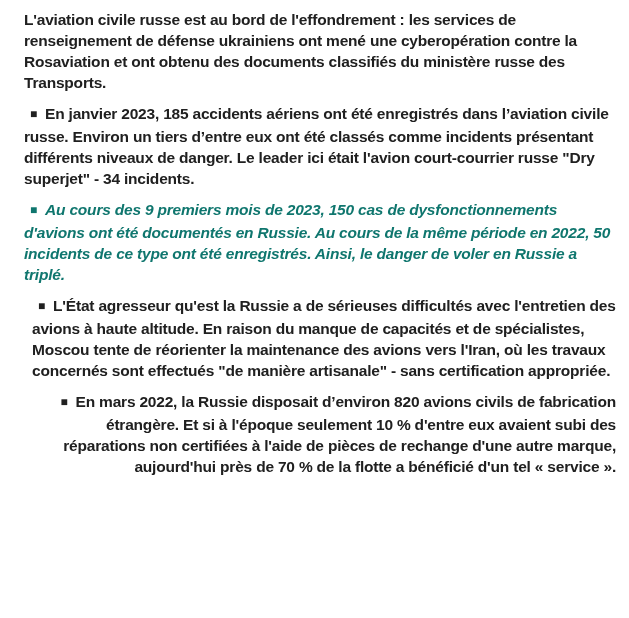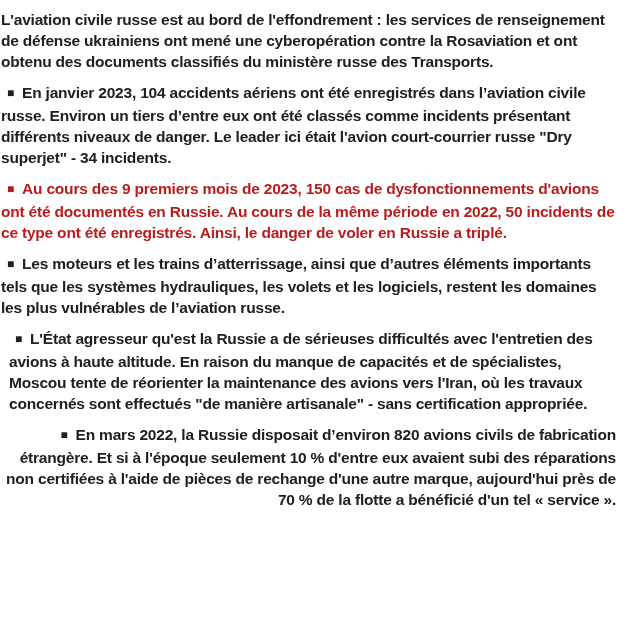--- a/index.html
+++ b/index.html
@@ -7,21 +7,21 @@
     padding: 0;
     width: 629px;
     height: 618px;
     overflow: hidden;
     background: #ffffff;
   }
   .doc {
     box-sizing: border-box;
     width: 629px;
     height: 618px;
-    padding: 9px 13px 6px 1px;
+    padding: 9px 13px 6px 24px;
     font-family: "Liberation Sans", sans-serif;
   }
   .para {
     margin: 0 0 10px 0;
     font-weight: bold;
     font-size: 15.5px;
     line-height: 21px;
     letter-spacing: -0.2px;
     color: #202020;
     text-align: left;
@@ -36,30 +36,27 @@
 </style>
 </head>
 <body style="background: rgb(255, 255, 255);">
 
 <div class="doc">
 
   <p class="para" style="color: rgb(32, 32, 32);">L'aviation civile russe est au bord de l'effondrement&nbsp;: les services de renseignement de défense ukrainiens ont mené une cyberopération contre la Rosaviation et ont obtenu des documents classifiés du ministère russe des Transports.</p>
 
 
   <p class="para bullet-para" style="color: rgb(32, 32, 32);">
-    <span class="sq">■</span><span>En janvier 2023, 104 accidents aériens ont été enregistrés dans l’aviation civile russe. Environ un tiers d’entre eux ont été classés comme incidents présentant différents niveaux de danger. Le leader ici était l'avion court-courrier russe "Dry superjet" - 34 incidents.</span>
+    <span class="sq">■</span><span>En janvier 2023, 185 accidents aériens ont été enregistrés dans l’aviation civile russe. Environ un tiers d’entre eux ont été classés comme incidents présentant différents niveaux de danger. Le leader ici était l'avion court-courrier russe "Dry superjet" - 34 incidents.</span>
   </p>
 
-  <p class="para bullet-para" style="color: #b91c1c;">
+  <p class="para bullet-para" style="color: #0f766e; font-style: italic;">
     <span class="sq">■</span><span>Au cours des 9 premiers mois de 2023, 150 cas de dysfonctionnements d'avions ont été documentés en Russie. Au cours de la même période en 2022, 50 incidents de ce type ont été enregistrés. Ainsi, le danger de voler en Russie a triplé.</span>
   </p>
 
-  <p class="para bullet-para" style="color: rgb(32, 32, 32);">
-    <span class="sq">■</span><span>Les moteurs et les trains d’atterrissage, ainsi que d’autres éléments importants tels que les systèmes hydrauliques, les volets et les logiciels, restent les domaines les plus vulnérables de l’aviation russe.</span>
-  </p>
 
   <p class="para bullet-para" style="color: rgb(32, 32, 32); margin-left: 8px;">
     <span class="sq">■</span><span>L'État agresseur qu'est la Russie a de sérieuses difficultés avec l'entretien des avions à haute altitude. En raison du manque de capacités et de spécialistes, Moscou tente de réorienter la maintenance des avions vers l'Iran, où les travaux concernés sont effectués "de manière artisanale" - sans certification appropriée.</span>
   </p>
 
   <p class="para bullet-para" style="color: rgb(32, 32, 32); text-align: right;">
     <span class="sq">■</span><span>En mars 2022, la Russie disposait d’environ 820 avions civils de fabrication étrangère. Et si à l'époque seulement 10&nbsp;% d'entre eux avaient subi des réparations non certifiées à l'aide de pièces de rechange d'une autre marque, aujourd'hui près de 70&nbsp;% de la flotte a bénéficié d'un tel «&nbsp;service&nbsp;».</span>
   </p>
 
 </div>

